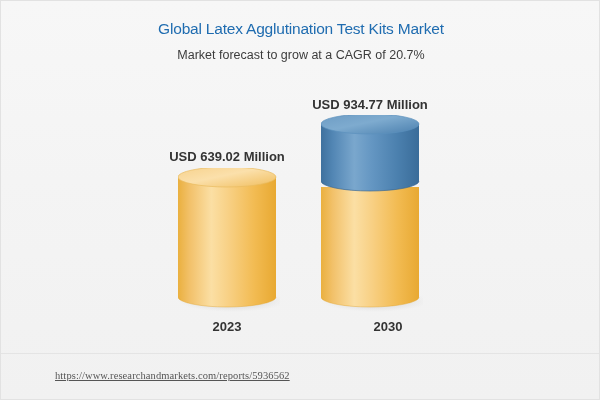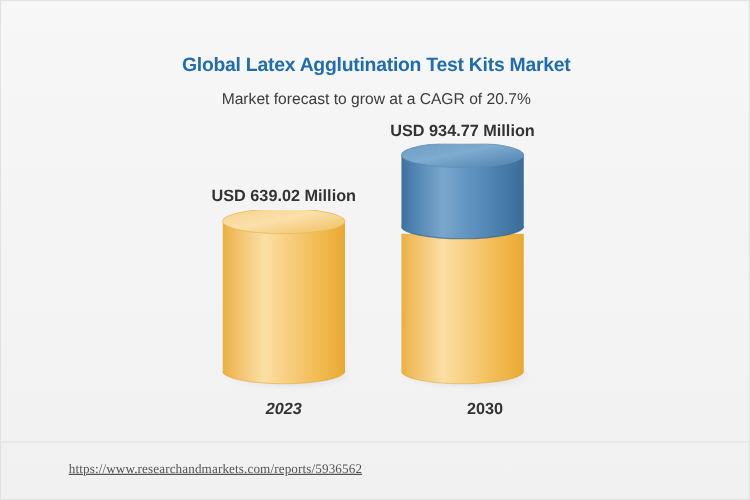--- a/index.html
+++ b/index.html
@@ -32,25 +32,24 @@
   
   #header {
     position: absolute;
     left: 0;
     top: 18px;
     width: 600px;
     text-align: center;
   }
   #chart-title {
     font-size: 15.5px;
-    font-weight: bold;
+    font-weight: normal;
     color: #1f6cb0;
     letter-spacing: -0.2px;
     line-height: 20px;
-    margin-top: 24px;
   }
   #chart-subtitle {
     margin-top: 8px;
     font-size: 12.5px;
     font-weight: normal;
     color: #3c3c3c;
     line-height: 16px;
   }
 
   
@@ -178,21 +177,21 @@
       <ellipse cx="54" cy="133" rx="54" ry="11" fill="url(#shadow1)"></ellipse>
 
       <path d="M0,9 L0,129 A49,10 0 0 0 98,129 L98,9 Z" fill="url(#yellowBody1)"></path>
 
       <path d="M0,129 A49,10 0 0 0 98,129" fill="none" stroke="#e3a52d" stroke-width="0.8" opacity="0.55"></path>
 
       <ellipse cx="49" cy="9" rx="49" ry="10" fill="url(#yellowTop1)"></ellipse>
       <ellipse cx="49" cy="9" rx="49" ry="10" fill="none" stroke="#e9bb60" stroke-width="0.7"></ellipse>
     </svg>
 
-    <div class="cat-label" style="left: 116px; top: 318px; font-style: italic;">2023</div>
+    <div class="cat-label" style="left: 116px; top: 318px;">2023</div>
 
     <div class="value-label" style="left: 259px; top: 96px;">USD 934.77 Million</div>
 
     <svg class="cylinder" style="left:320px; top:114px;" width="102" height="199" viewBox="0 0 102 199">
       <defs>
         <linearGradient id="blueBody" x1="0" y1="0" x2="1" y2="0">
           <stop offset="0%" stop-color="#3f719e"></stop>
           <stop offset="12%" stop-color="#5286b4"></stop>
           <stop offset="34%" stop-color="#7aa7cd"></stop>
           <stop offset="52%" stop-color="#6496c2"></stop>

